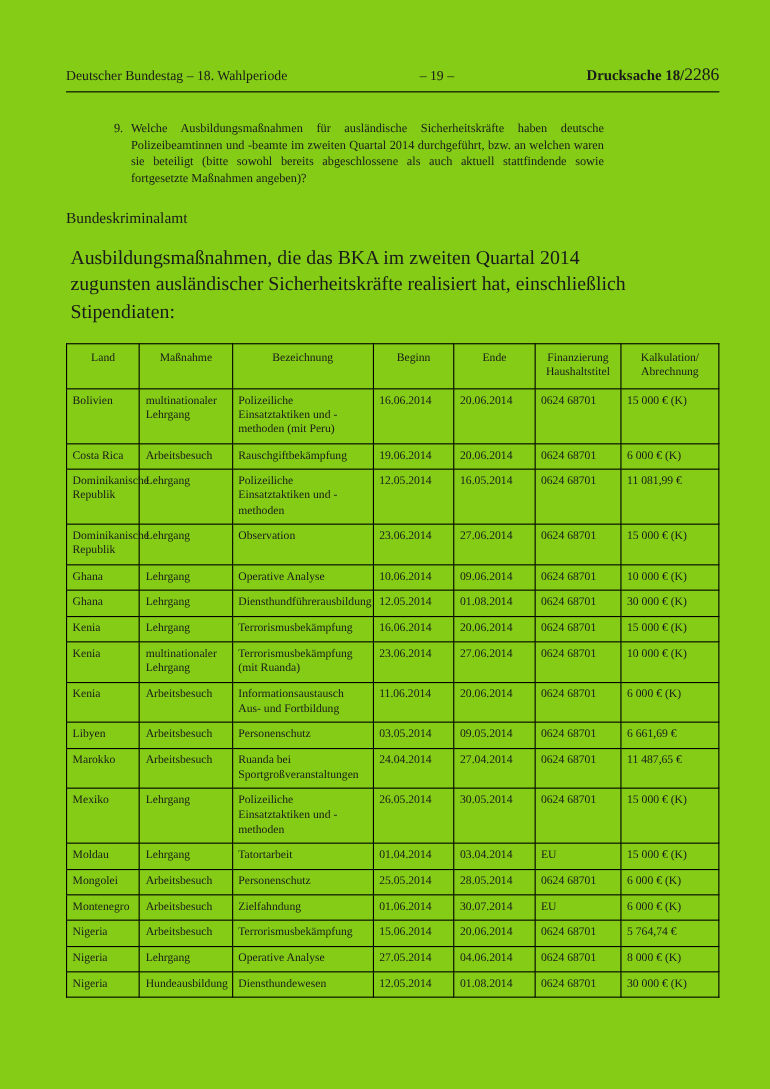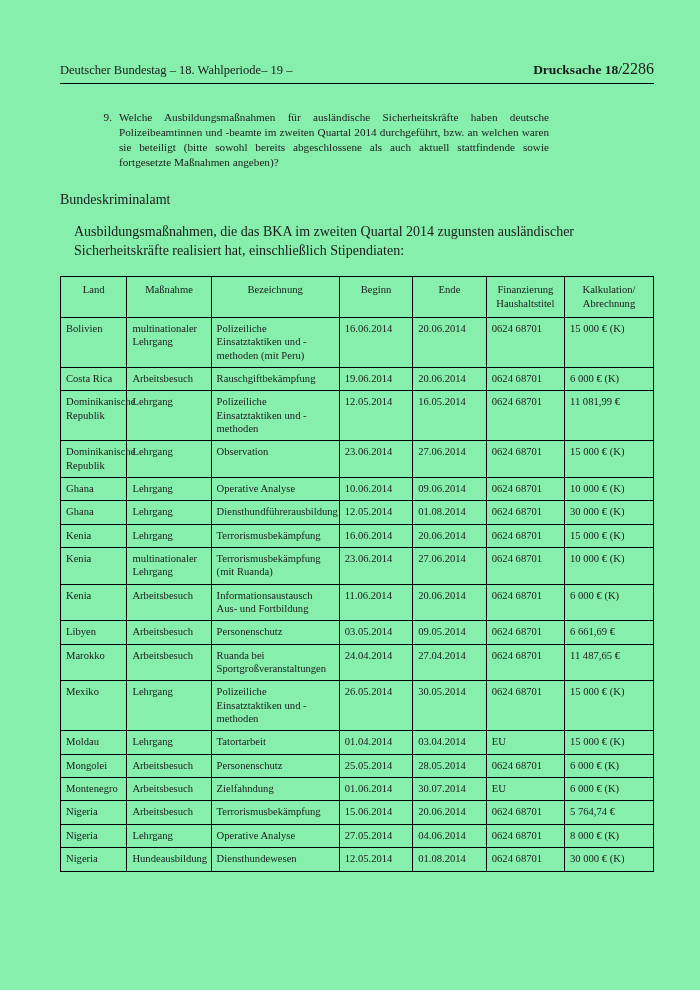--- a/index.html
+++ b/index.html
@@ -13,36 +13,37 @@
     font-family: "Liberation Serif", serif;
     color: #1a1a1a;
     overflow: hidden;
   }
   .page {
     position: relative;
     width: 700px;
     height: 990px;
     box-sizing: border-box;
     padding: 60px 46px 30px 60px;
-    background: #86efac;
+    background: #84cc16;
   }
   .header {
     display: flex;
     align-items: baseline;
     justify-content: space-between;
     font-size: 12.5px;
     padding-bottom: 5px;
     border-bottom: 1.6px solid #000;
     margin-bottom: 26px;
   }
   .header-left {
     white-space: nowrap;
   }
   .header-center {
     flex: 1;
+    text-align: center;
     white-space: nowrap;
   }
   .header-right {
     font-weight: bold;
     font-size: 13.5px;
     white-space: nowrap;
   }
   .header-right .num-big {
     font-size: 16px;
     font-weight: normal;
@@ -61,23 +62,23 @@
   }
   .question .qtext {
     text-align: justify;
     max-width: 430px;
   }
   .section-title {
     font-size: 14px;
     margin: 0 0 14px 0;
   }
   .intro {
-    font-size: 14px;
+    font-size: 18px;
     line-height: 1.38;
-    margin: 0 0 16px 14px;
+    margin: 0 0 16px 4px;
     max-width: 520px;
   }
   table.data {
     border-collapse: collapse;
     width: 100%;
     font-size: 10.6px;
     table-layout: fixed;
   }
   table.data th, table.data td {
     border: 0.9px solid #000;

